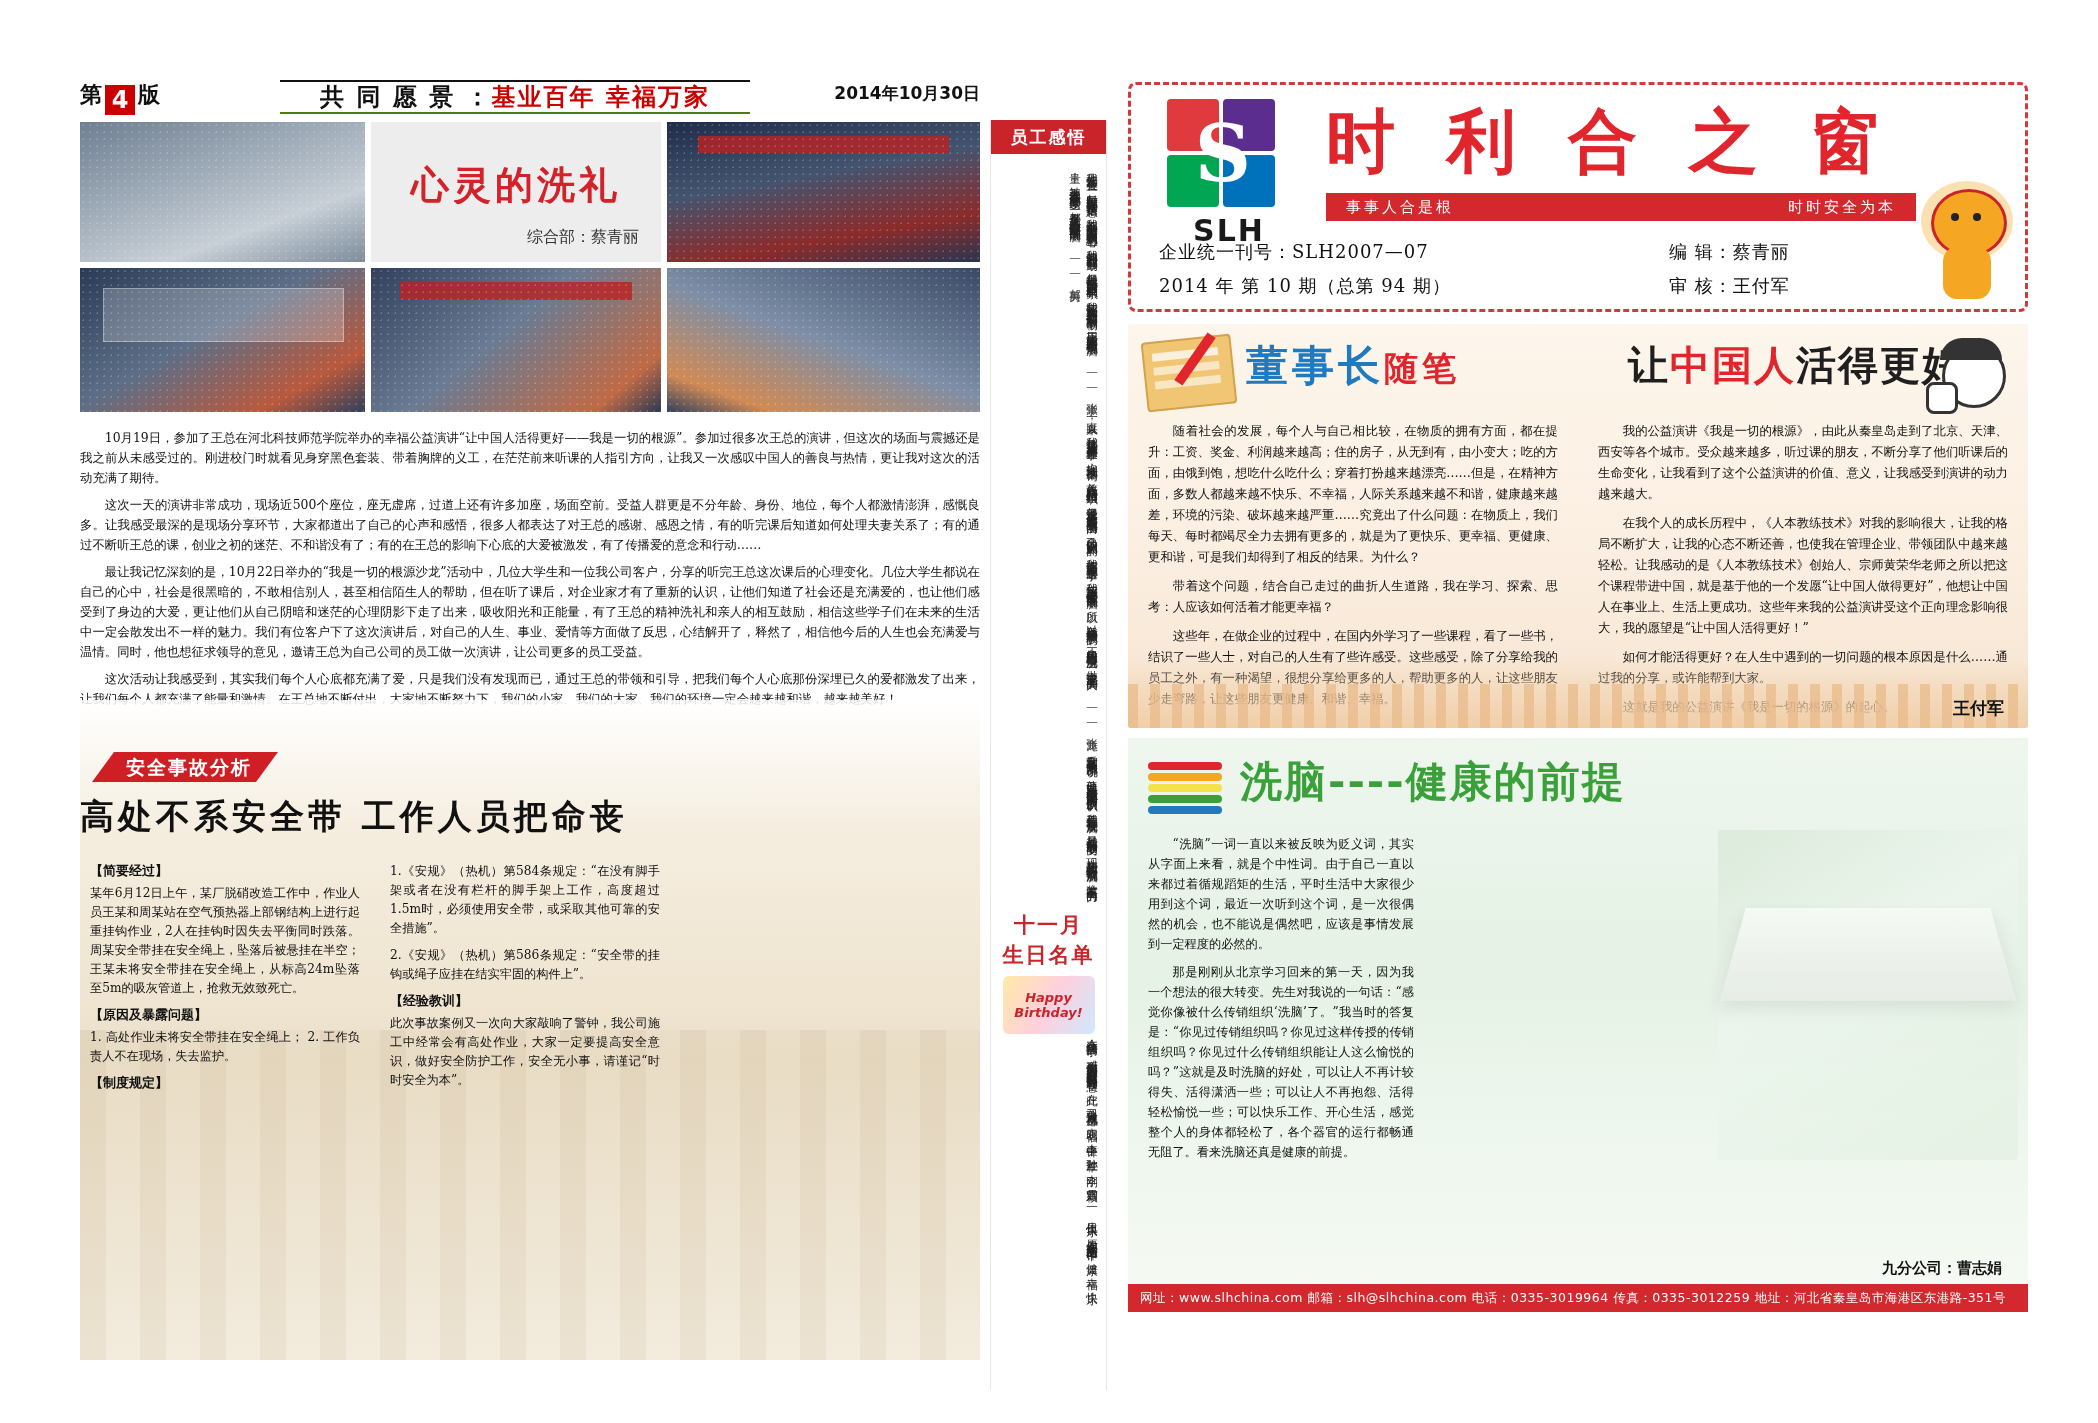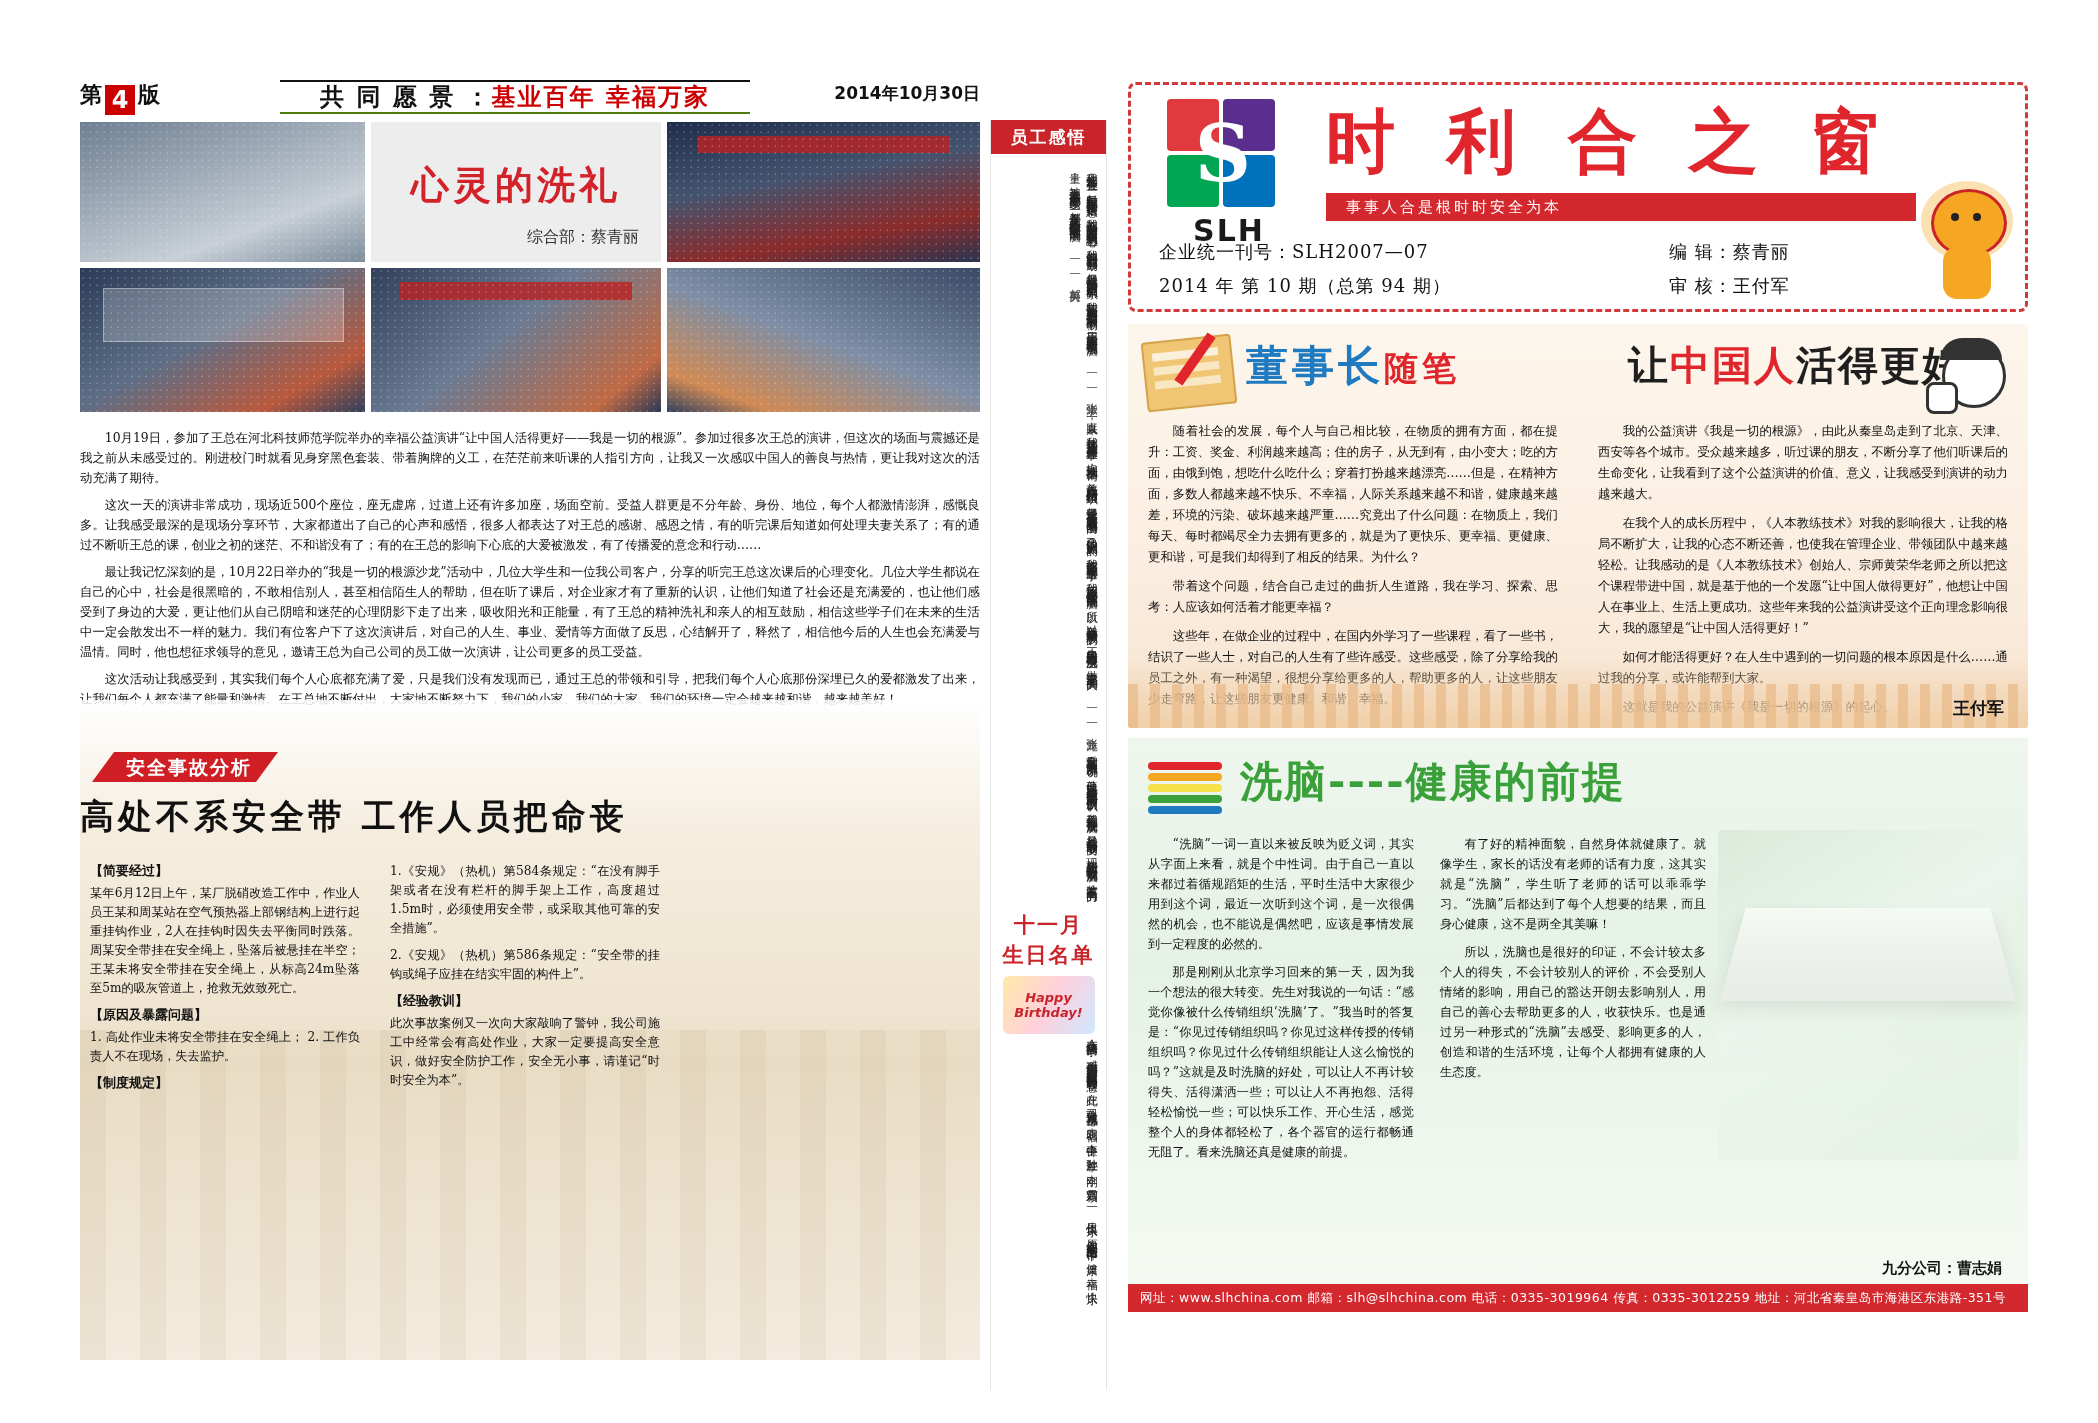--- a/index.html
+++ b/index.html
@@ -167,21 +167,21 @@
   }
   .mast-title{
     position:absolute;left:195px;top:8px;width:590px;height:96px;
     font-family:"DejaVu Serif","Liberation Serif",serif;
     font-size:69px;font-weight:bold;color:#e0262c;letter-spacing:14px;
     line-height:96px;white-space:nowrap;
   }
   .mast-sub{
     position:absolute;left:195px;top:108px;width:590px;height:28px;
     background:#d2282e;color:#fff;font-size:15px;line-height:28px;
-    letter-spacing:3px;display:flex;justify-content:flex-start;padding:0 20px;box-sizing:border-box;
+    letter-spacing:3px;display:flex;justify-content:space-between;padding:0 20px;box-sizing:border-box;
   }
   .mast-info{position:absolute;left:18px;top:150px;width:860px;height:70px;}
   .mi-left{position:absolute;left:10px;top:0;width:470px;}
   .mi-right{position:absolute;left:520px;top:0;width:250px;}
   .mi-row{font-size:18px;color:#111;line-height:34px;letter-spacing:1px;
           font-family:"DejaVu Serif","Liberation Serif",serif;}
   .lion{
     position:absolute;right:12px;top:96px;width:92px;height:122px;
   }
   .lion .head{position:absolute;left:10px;top:8px;width:70px;height:62px;border-radius:50%;
@@ -469,24 +469,20 @@
         <div class="brain-title">洗脑----健康的前提</div>
       </div>
 
       <div class="bookphoto"></div>
 
       <div class="brain-cols">
         <div class="bcol a">
           <p class="bp">“洗脑”一词一直以来被反映为贬义词，其实从字面上来看，就是个中性词。由于自己一直以来都过着循规蹈矩的生活，平时生活中大家很少用到这个词，最近一次听到这个词，是一次很偶然的机会，也不能说是偶然吧，应该是事情发展到一定程度的必然的。</p>
           <p class="bp">那是刚刚从北京学习回来的第一天，因为我一个想法的很大转变。先生对我说的一句话：“感觉你像被什么传销组织‘洗脑’了。”我当时的答复是：“你见过传销组织吗？你见过这样传授的传销组织吗？你见过什么传销组织能让人这么愉悦的吗？”这就是及时洗脑的好处，可以让人不再计较得失、活得潇洒一些；可以让人不再抱怨、活得轻松愉悦一些；可以快乐工作、开心生活，感觉整个人的身体都轻松了，各个器官的运行都畅通无阻了。看来洗脑还真是健康的前提。</p>
         </div>
-        <div class="bcol b">
-          <p class="bp">有了好的精神面貌，自然身体就健康了。就像学生，家长的话没有老师的话有力度，这其实就是“洗脑”，学生听了老师的话可以乖乖学习。“洗脑”后都达到了每个人想要的结果，而且身心健康，这不是两全其美嘛！</p>
-          <p class="bp">所以，洗脑也是很好的印证，不会计较太多个人的得失，不会计较别人的评价，不会受别人情绪的影响，用自己的豁达开朗去影响别人，用自己的善心去帮助更多的人，收获快乐。也是通过另一种形式的“洗脑”去感受、影响更多的人，创造和谐的生活环境，让每个人都拥有健康的人生态度。</p>
-        </div>
       </div>
 
       <div class="brain-sign">九分公司：曹志娟</div>
       <div class="footer-bar">网址：www.slhchina.com 邮箱：slh@slhchina.com 电话：0335-3019964 传真：0335-3012259 地址：河北省秦皇岛市海港区东港路-351号</div>
     </div>
 
   </div>
 </div>
 
 </body></html>

